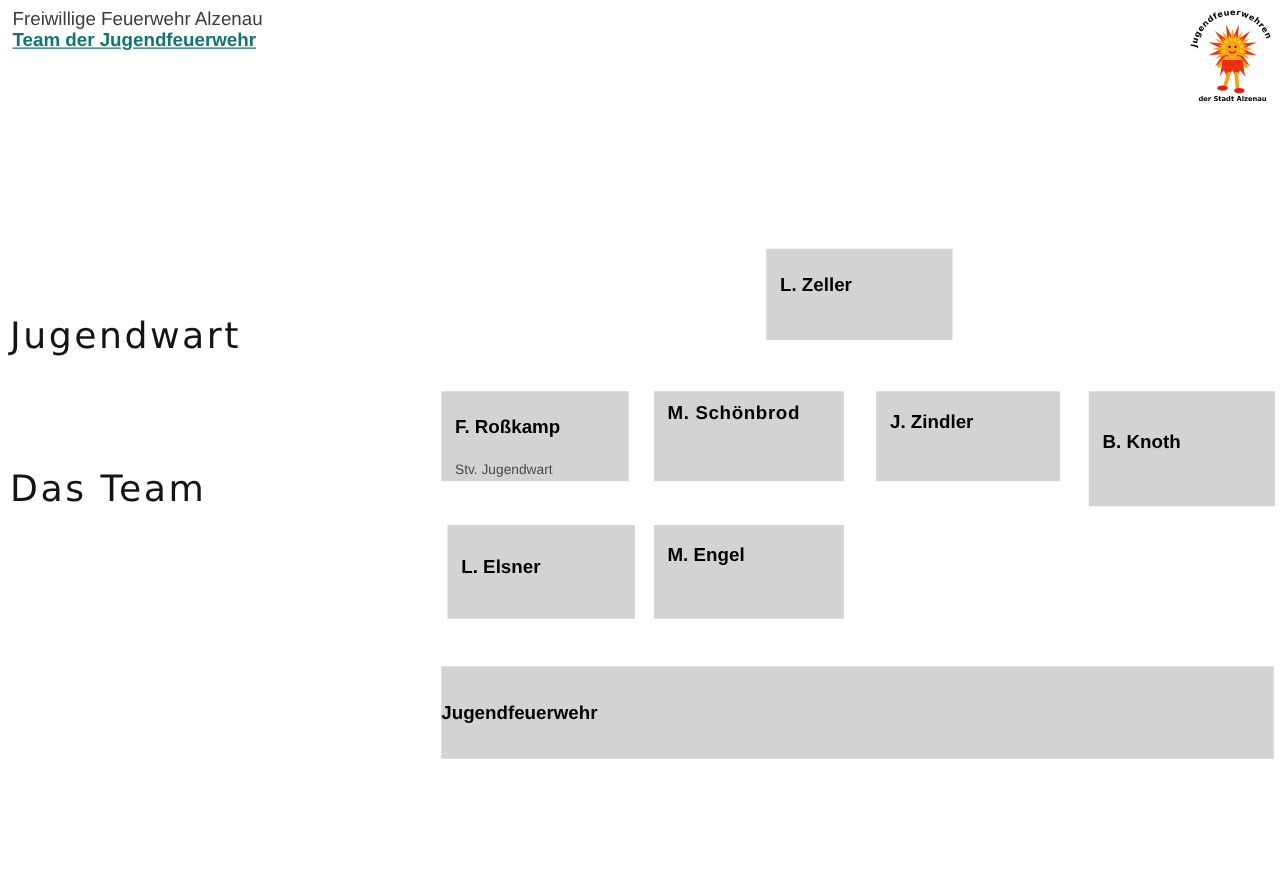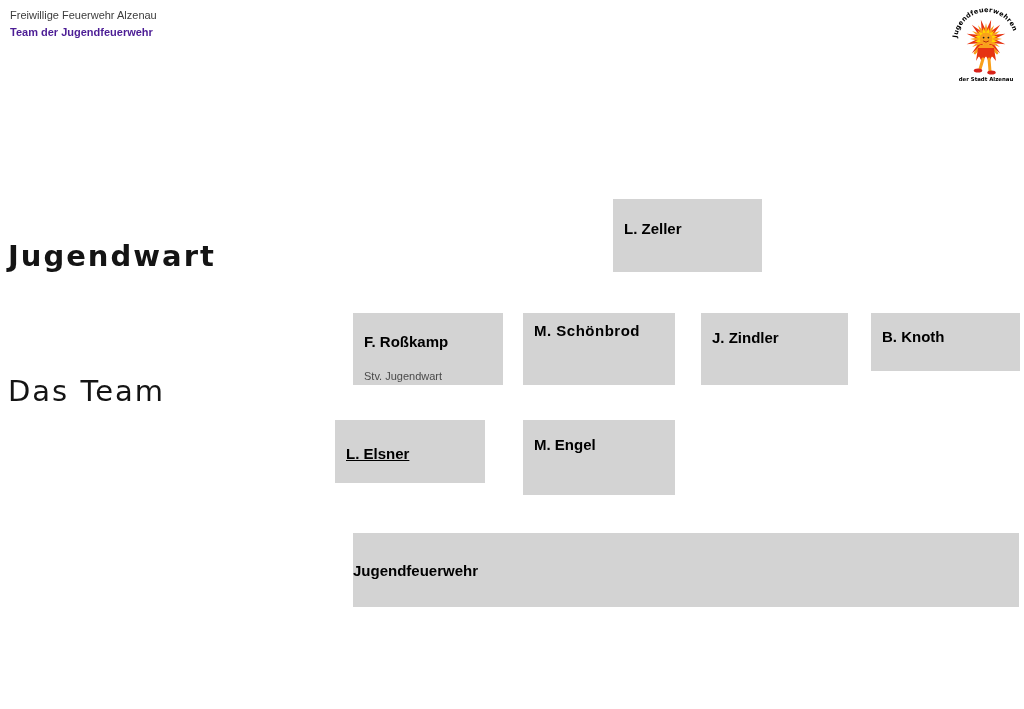--- a/index.html
+++ b/index.html
@@ -6,56 +6,56 @@
   body {
     width:1024px; height:709px;
     background:#ffffff;
     font-family:"Liberation Sans","DejaVu Sans",sans-serif;
     position:relative; overflow:hidden;
     color:#000;
   }
   .page { position:absolute; inset:0; }
 
   
-  .header { position:absolute; left:10px; top:7px; font-size:11px; line-height:17px; }
+  .header { position:absolute; left:10px; top:7px; font-size:15px; line-height:17px; }
   .header .l1 { color:#3c3c3c; }
-  .header .l2 { font-weight:bold; color:#4c1d95; }
+  .header .l2 { font-weight:bold; color:#0f766e;text-decoration:underline; }
 
   
   .logo { position:absolute; left:951px; top:3px; width:70px; height:80px; }
   .logo svg { display:block; width:100%; height:100%; }
 
   
   .h-label {
     position:absolute; left:8px;
     font-size:29px; letter-spacing:2px;
     color:#141414;
     font-family:"DejaVu Sans","Liberation Sans",sans-serif;
     white-space:nowrap;
   }
-  #lbl-jugendwart { top:239px;font-weight:bold; }
+  #lbl-jugendwart { top:251px; }
   #lbl-dasteam    { top:374px;text-align:center; }
 
   
   .box {
     position:absolute;
     background:#d3d3d3;
     box-sizing:border-box;
     font-size:15px; font-weight:bold; color:#000;
     padding:17px 6px 0 11px;
     line-height:15px;
   }
   .box .sub { font-weight:normal; font-size:11px; color:#4a4a4a; margin-top:21px; line-height:12px; }
 
   #b-zeller     { left:613px; top:199px; width:149px; height:73px; padding-top:22px; }
   #b-rosskamp   { left:353px; top:313px; width:150px; height:72px; padding-top:21px; }
   #b-schoenbrod { left:523px; top:313px; width:152px; height:72px; padding-top:10px; letter-spacing:0.5px; }
   #b-zindler    { left:701px; top:313px; width:147px; height:72px; padding-top:17px; }
-  #b-knoth      { left:871px; top:313px; width:149px; height:58px; padding-top:16px; }
-  #b-elsner     { left:335px; top:420px; width:150px; height:63px; padding-top:26px;text-decoration:underline; }
+  #b-knoth      { left:871px; top:313px; width:149px; height:92px; padding-top:33px; }
+  #b-elsner     { left:358px; top:420px; width:150px; height:75px; padding-top:26px; }
   #b-engel      { left:523px; top:420px; width:152px; height:75px; }
   #b-base       { left:353px; top:533px; width:666px; height:74px; padding:0;
                   display:flex; align-items:center; justify-content:flex-start; }
 </style>
 </head>
 <body>
 
 <div class="page">
 
   <div class="header">

